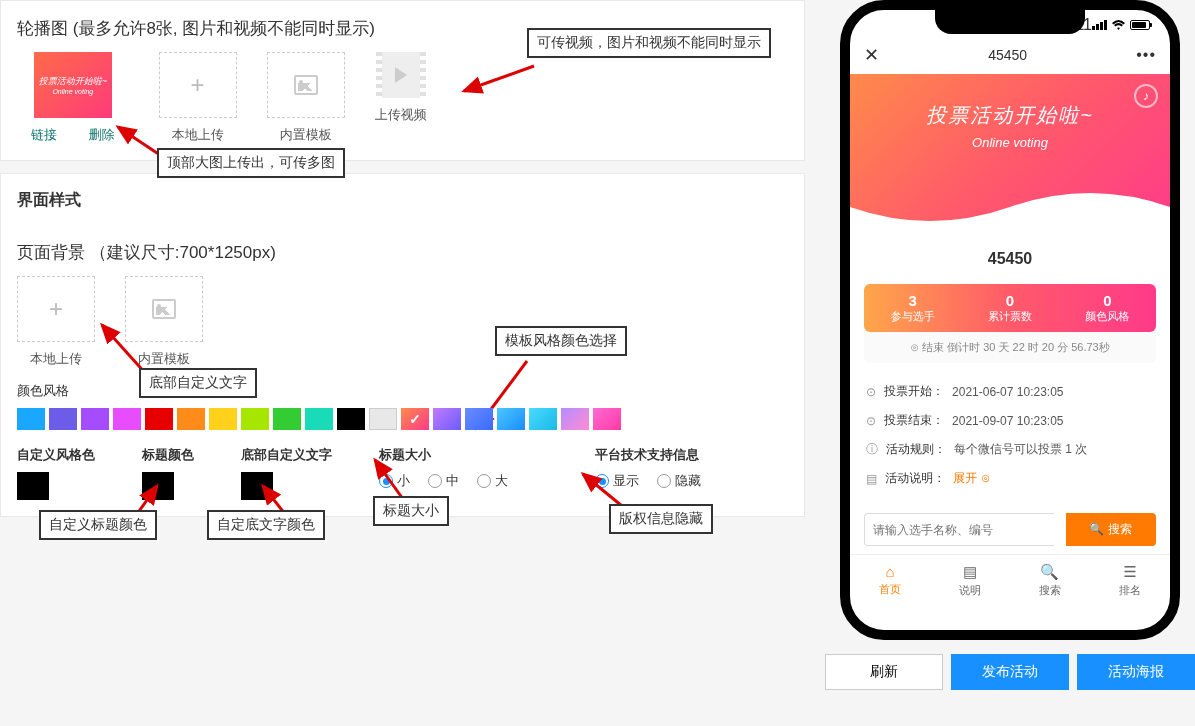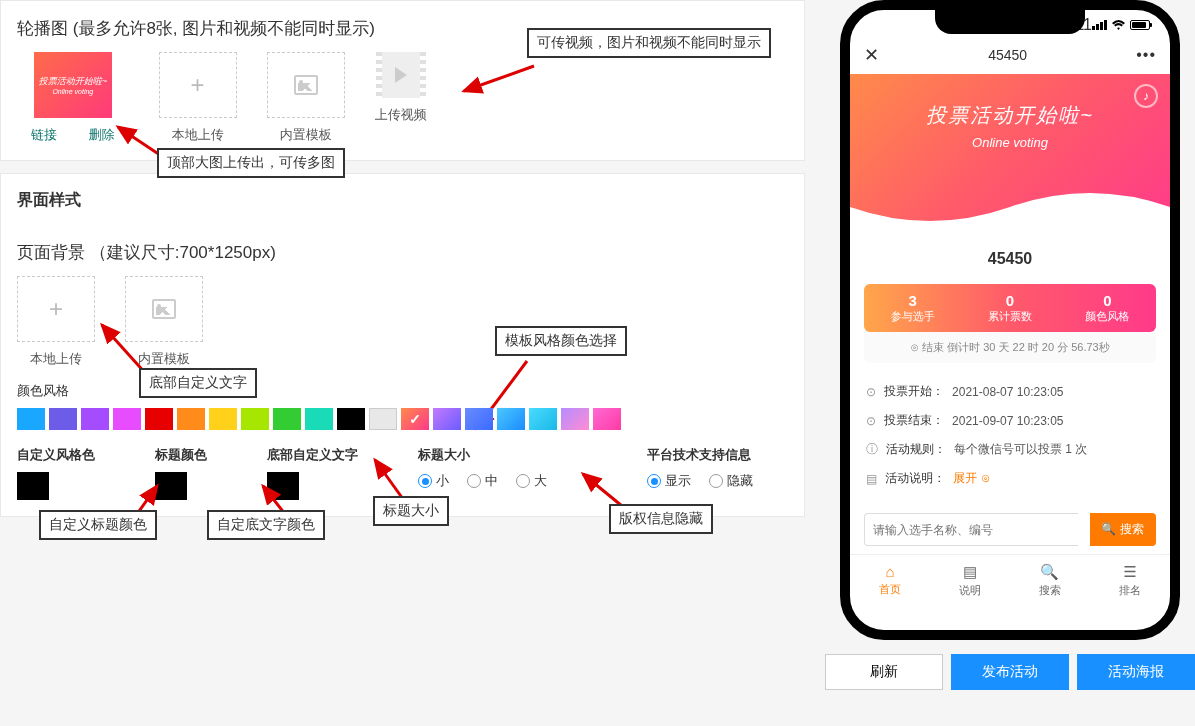--- a/index.html
+++ b/index.html
@@ -23,21 +23,21 @@
 .img-icon::after{content:"";position:absolute;bottom:2px;left:2px;right:2px;height:8px;background:linear-gradient(45deg,transparent 40%,#ccc 40%,#ccc 60%,transparent 60%),linear-gradient(-45deg,transparent 50%,#ccc 50%)}
 .video-icon{width:50px;height:46px;background:#eee;border-left:6px solid #e0e0e0;border-right:6px solid #e0e0e0;position:relative;display:flex;align-items:center;justify-content:center}
 .video-icon::before{content:"";position:absolute;left:-6px;top:0;bottom:0;width:6px;background:repeating-linear-gradient(#e0e0e0 0 4px,#fff 4px 8px)}
 .video-icon::after{content:"";position:absolute;right:-6px;top:0;bottom:0;width:6px;background:repeating-linear-gradient(#e0e0e0 0 4px,#fff 4px 8px)}
 .play-tri{width:0;height:0;border-left:12px solid #ccc;border-top:8px solid transparent;border-bottom:8px solid transparent}
 .annotation{border:2px solid #333;padding:4px 8px;font-size:14px;background:#fff;display:inline-block;white-space:nowrap;position:absolute;z-index:5}
 .label{font-size:13px;color:#333;margin-bottom:8px;margin-top:14px}
 .color-row{display:flex;gap:4px;flex-wrap:wrap}
 .color-swatch{width:28px;height:22px;cursor:pointer;position:relative}
 .color-swatch.checked::after{content:"✓";color:#fff;position:absolute;top:50%;left:50%;transform:translate(-50%,-50%);font-size:14px;font-weight:bold}
-.control-row{display:flex;gap:60px;margin-top:16px;flex-wrap:wrap;position:relative}
+.control-row{display:flex;gap:47px;margin-top:16px;flex-wrap:wrap;position:relative}
 .control-group{display:flex;flex-direction:column;gap:8px}
 .control-group .lbl{font-size:13px;font-weight:bold}
 .black-box{width:32px;height:28px;background:#000;cursor:pointer}
 .radio-row{display:flex;gap:18px;align-items:center}
 .radio-item{display:flex;align-items:center;gap:4px;cursor:pointer}
 .radio{width:14px;height:14px;border:1px solid #999;border-radius:50%;display:inline-flex;align-items:center;justify-content:center}
 .radio.on{border-color:#1890ff}
 .radio.on::after{content:"";width:7px;height:7px;background:#1890ff;border-radius:50%}
 
 
@@ -66,21 +66,21 @@
 .stat .num{font-size:15px;font-weight:bold}
 .stat .txt{font-size:11px}
 .countdown{background:#fafafa;margin:0 14px;padding:8px;text-align:center;font-size:11px;color:#888;border-radius:0 0 6px 6px}
 .info-list{padding:14px 16px;font-size:12px;color:#555}
 .info-list .row{display:flex;gap:8px;padding:6px 0;align-items:center}
 .info-list .row b{color:#333;font-weight:normal}
 .info-list .ico{color:#999;font-size:12px}
 .expand{color:#ff7a00;cursor:pointer}
 .search-row{display:flex;margin:6px 14px;gap:12px}
 .search-input{flex:1;border:1px solid #ddd;padding:8px;font-size:12px;color:#999;border-radius:4px 0 0 4px;border-right:none}
-.search-btn{background:#ff7a00;color:#fff;border:none;padding:8px 12px;font-size:12px;border-radius:0 4px 4px 0;cursor:pointer}
+.search-btn{background:#ff7a00;color:#fff;border:none;padding:8px 24px;font-size:12px;border-radius:0 4px 4px 0;cursor:pointer}
 .tabbar{display:flex;border-top:1px solid #eee;margin-top:8px}
 .tabbar .tab{flex:1;text-align:center;padding:8px 0;font-size:11px;color:#666;cursor:pointer}
 .tabbar .tab.active{color:#ff7a00}
 .tabbar .tab .ti{font-size:15px;display:block;margin-bottom:2px}
 .bottom-btns{display:flex;gap:8px;margin-top:14px}
 .bottom-btns button{flex:1;padding:8px;font-size:14px;border:1px solid #ccc;background:#fff;cursor:pointer}
 .bottom-btns button.primary{background:#1890ff;color:#fff;border-color:#1890ff}
 
 
 .arrow-svg{position:absolute;overflow:visible}
@@ -293,21 +293,21 @@
         <div class="stat">
           <div class="num">0</div>
           <div class="txt">颜色风格</div>
         </div>
       </div>
     <div class="countdown">⊙ 结束 倒计时 30 天 22 时 20 分 56.73秒</div>
     <div class="info-list" id="info-list">
         <div class="row">
           <span class="ico">⊙</span>
           <b>投票开始：</b>
-          <span>2021-08-07 10:23:05</span>
+          <span>2021-06-07 10:23:05</span>
         </div>
         <div class="row">
           <span class="ico">⊙</span>
           <b>投票结束：</b>
           <span>2021-09-07 10:23:05</span>
         </div>
         <div class="row">
           <span class="ico">ⓘ</span>
           <b>活动规则：</b>
           <span>每个微信号可以投票 1 次</span>

